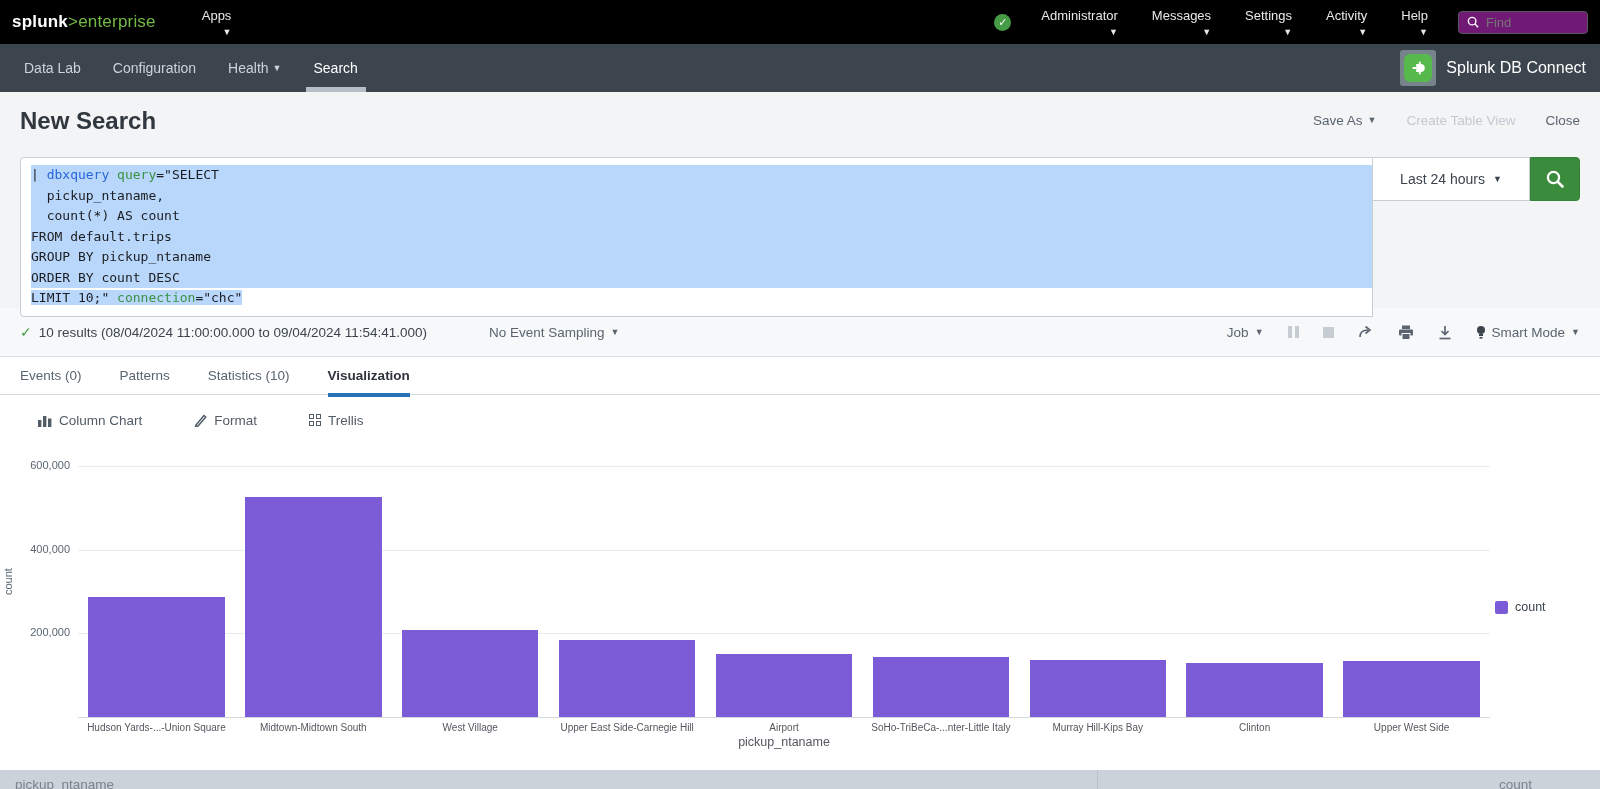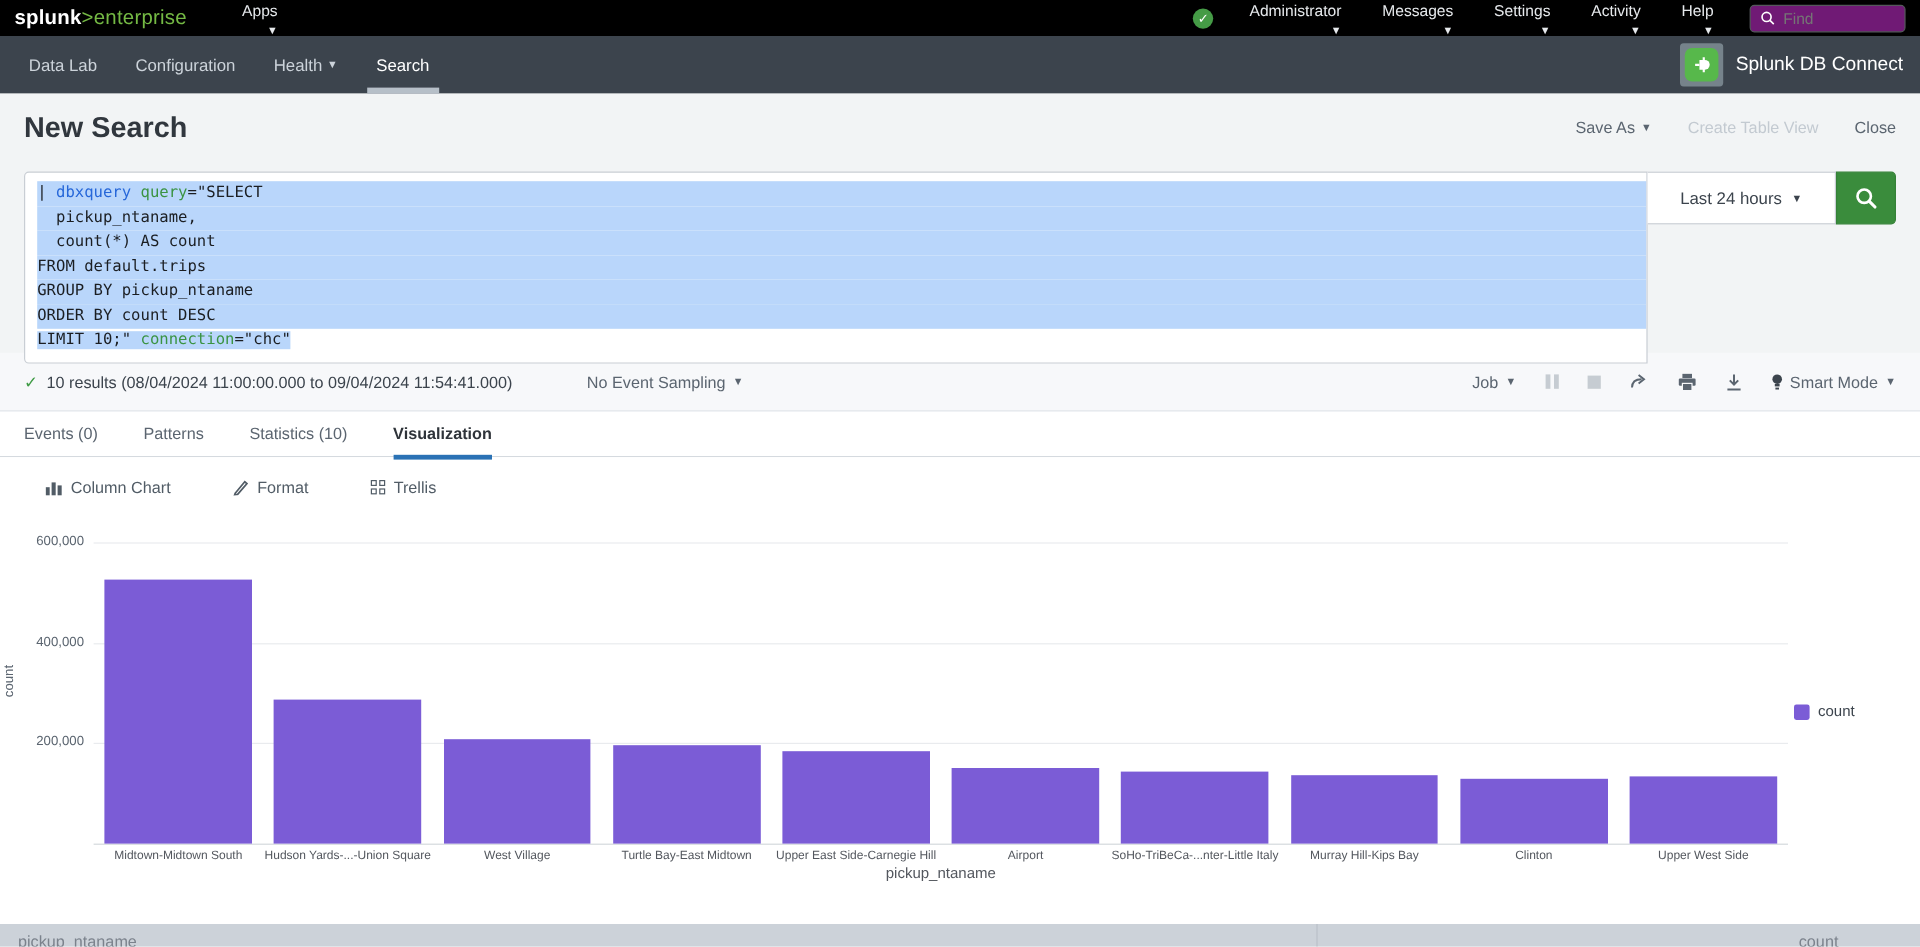--- a/index.html
+++ b/index.html
@@ -1,20 +1,20 @@
 <!DOCTYPE html>
 <html><head>
 <meta charset="utf-8">
 <style>
   * { margin:0; padding:0; box-sizing:border-box; }
   html,body { width:1600px; height:789px; overflow:hidden; background:#fff;
               font-family:"Liberation Sans", sans-serif; position:relative; }
 
   
-  .topbar { height:30px; background:#000; display:flex; align-items:center;
+  .topbar { height:44px; background:#000; display:flex; align-items:center;
             color:#e6e9ec; font-size:13px; }
   .logo { margin-left:12px; font-size:17px; font-weight:bold; letter-spacing:.2px; cursor:default; }
   .logo .lg-main { color:#fff; }
   .logo .lg-sub  { color:#74b944; font-weight:normal; }
   .topbar-item { display:flex; align-items:flex-end; gap:5px; cursor:pointer; padding:0 4px;flex-direction:column; }
   .apps { margin-left:42px; }
   .topbar-right { margin-left:auto; display:flex; align-items:center; gap:26px; margin-right:12px; }
   .caret { font-size:9px; color:inherit; line-height:1; }
   .status-dot { width:17px; height:17px; border-radius:50%; background:#459b46; color:#fff;
                 display:flex; align-items:center; justify-content:center; font-size:11px; }
@@ -331,34 +331,30 @@
   <div class="baseline"></div>
 
   <div class="ytick" style="top:4px;">600,000</div>
   <div class="ytick" style="top:88px;">400,000</div>
   <div class="ytick" style="top:171px;">200,000</div>
 
   <div class="ylabel">count</div>
 
   <div class="plot">
       <div class="slot">
+        <div class="bar" style="height: 120px; background: rgb(123, 92, 214);"></div>
+        <div class="xtick">Hudson Yards-...-Union Square</div>
+      </div>
+      <div class="slot">
         <div class="bar" style="height: 220px; background: rgb(123, 92, 214);"></div>
         <div class="xtick">Midtown-Midtown South</div>
       </div>
       <div class="slot">
-        <div class="bar" style="height: 120px; background: rgb(123, 92, 214);"></div>
-        <div class="xtick">Hudson Yards-...-Union Square</div>
-      </div>
-      <div class="slot">
         <div class="bar" style="height: 87px; background: rgb(123, 92, 214);"></div>
         <div class="xtick">West Village</div>
-      </div>
-      <div class="slot">
-        <div class="bar" style="height: 82px; background: rgb(123, 92, 214);"></div>
-        <div class="xtick">Turtle Bay-East Midtown</div>
       </div>
       <div class="slot">
         <div class="bar" style="height: 77px; background: rgb(123, 92, 214);"></div>
         <div class="xtick">Upper East Side-Carnegie Hill</div>
       </div>
       <div class="slot">
         <div class="bar" style="height: 63px; background: rgb(123, 92, 214);"></div>
         <div class="xtick">Airport</div>
       </div>
       <div class="slot">

